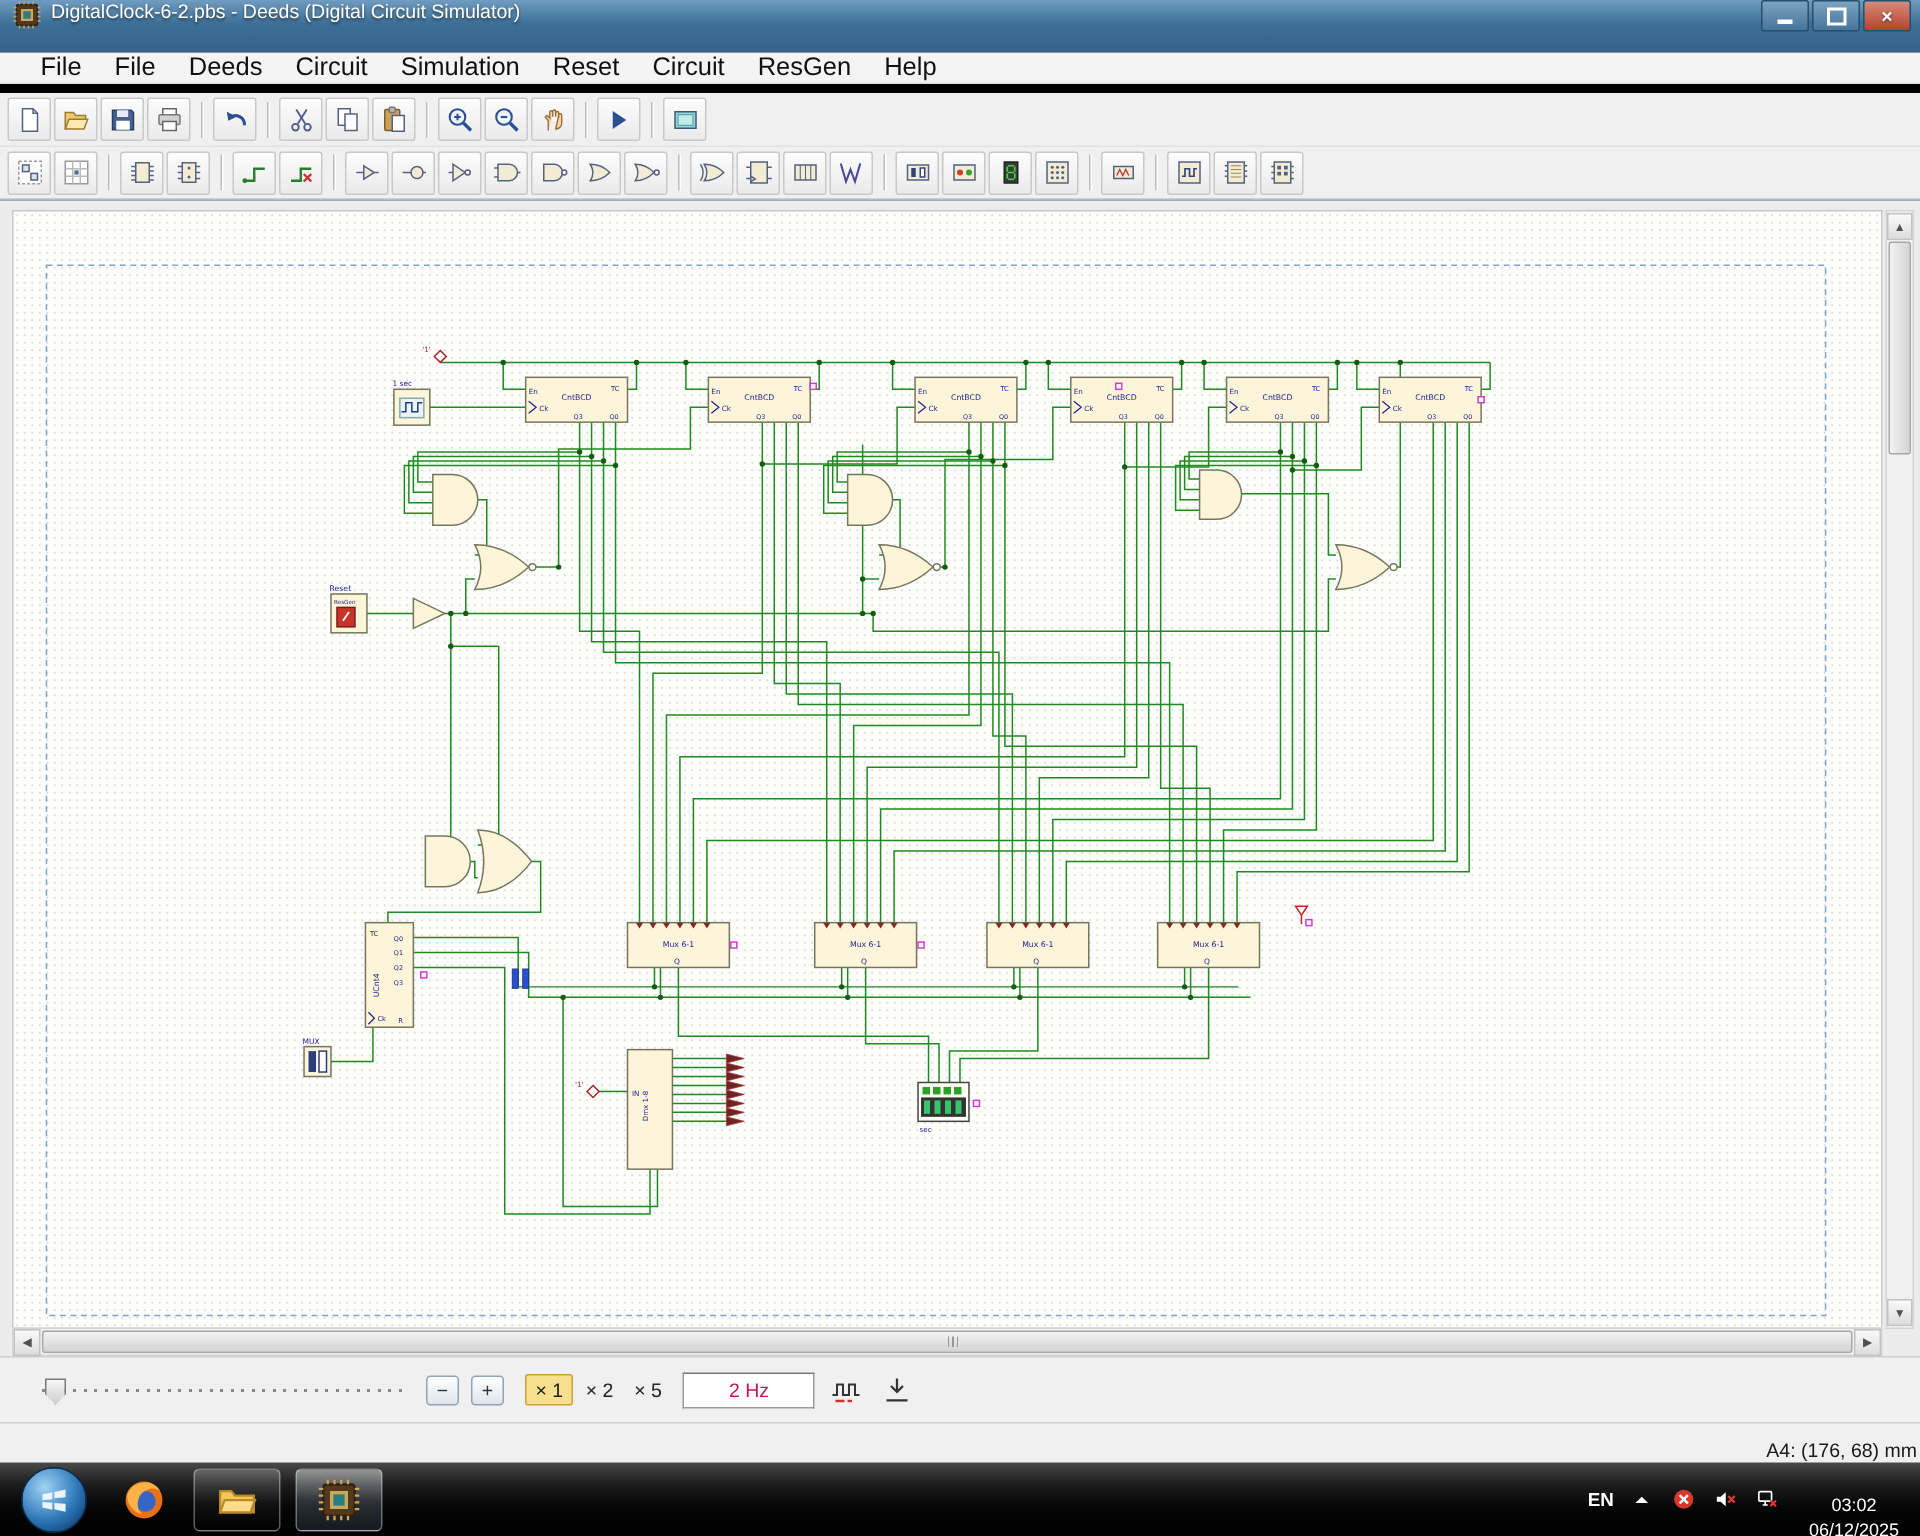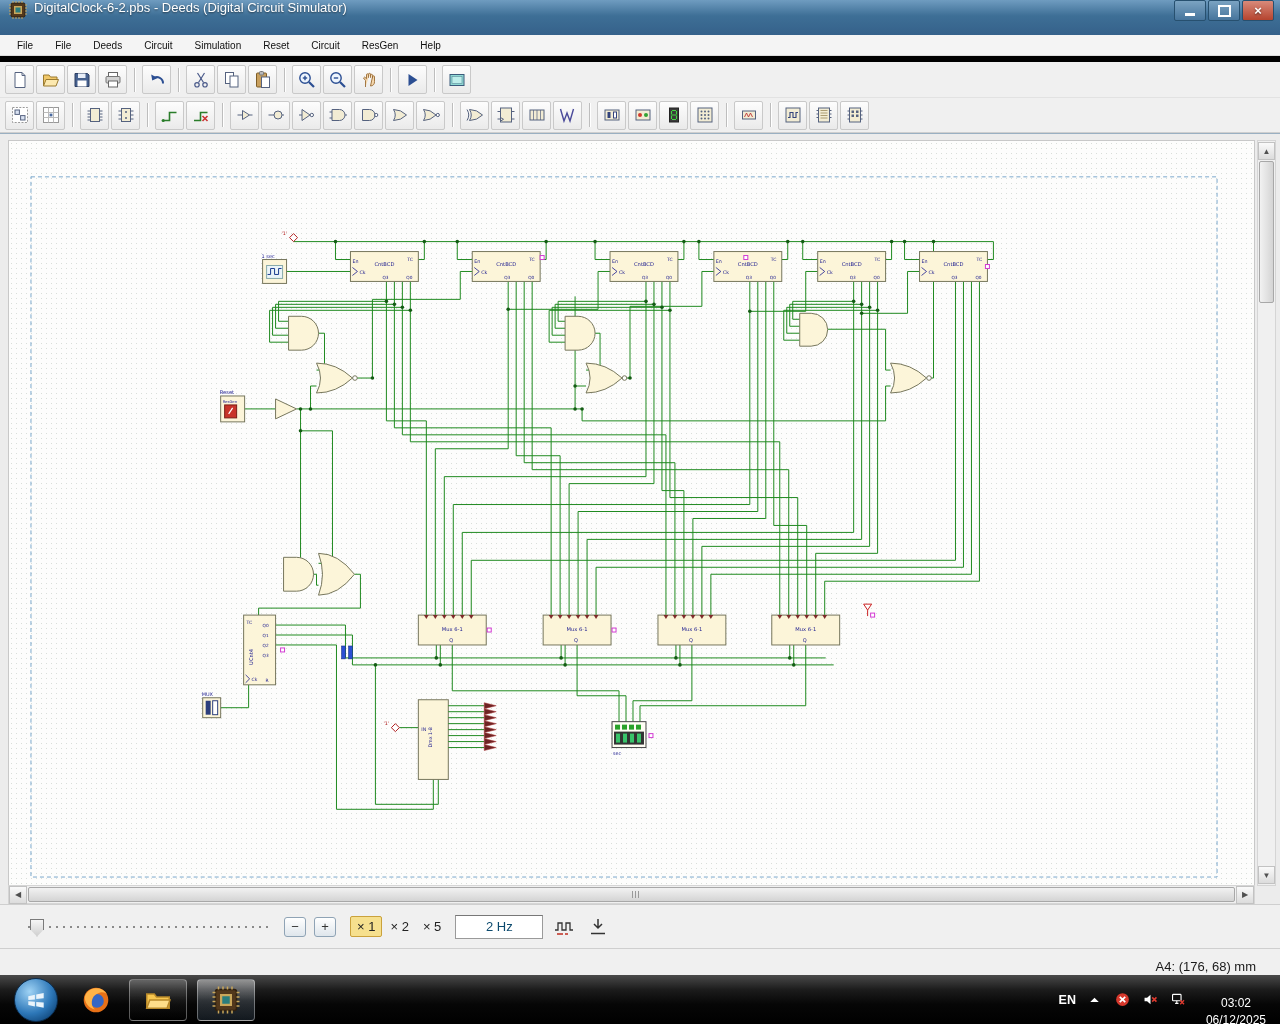--- a/index.html
+++ b/index.html
@@ -13,21 +13,21 @@
   .win-controls{margin-left:auto;display:flex;gap:2px;}
   .wbtn{width:30px;height:19px;border:1px solid #27506f;border-radius:2px;
     background:linear-gradient(#7ba3c2,#47759c);display:flex;align-items:center;justify-content:center;}
   .wbtn.close{background:linear-gradient(#d98a7a,#b5442f);}
   .wbtn span{display:block;}
   .glyph-min{width:10px;height:3px;background:#fff;margin-top:8px;}
   .glyph-max{width:9px;height:8px;border:2px solid #fff;}
   .glyph-close{color:#fff;font-size:13px;font-weight:bold;line-height:1;}
   
   .menubar{top:35px;height:21px;background:#f4f4f4;border-bottom:1px solid #dcdcdc;
-    display:flex;align-items:center;padding-left:6px;font-size:10px;color:#101010;}
+    display:flex;align-items:center;padding-left:16px;font-size:17px;color:#101010;}
   .menu-item{padding:4px 11px;cursor:default;}
   
   .toolbar{background:#f0f0f0;display:flex;align-items:center;padding:0 5px;gap:2px;}
   .toolbar1{top:62px;height:36px;border-bottom:1px solid #e2e2e2;}
   .toolbar2{top:98px;height:35px;border-bottom:1px solid #cfcfcf;}
   .tbtn{width:27px;height:27px;border:1px solid #c9c9c9;border-radius:2px;
     background:linear-gradient(#fdfdfd,#eaeaea);display:flex;align-items:center;justify-content:center;}
   .tbtn svg{width:20px;height:20px;}
   .tsep{width:1px;height:24px;background:#bdbdbd;box-shadow:1px 0 0 #fff;margin:0 5px;}
   
@@ -57,26 +57,26 @@
     background:repeating-linear-gradient(90deg,#8a8a8a 0 2px,transparent 2px 7px);}
   .slider .handle{position:absolute;left:16px;top:3px;width:12px;height:16px;
     background:linear-gradient(#f6f6f6,#cfcfcf);border:1px solid #7a7a7a;
     clip-path:polygon(0 0,100% 0,100% 60%,50% 100%,0 60%);}
   .sbtn{width:20px;height:18px;border:1px solid #8fa3b5;border-radius:3px;
     background:linear-gradient(#ffffff,#dfe6ec);display:flex;align-items:center;justify-content:center;
     font-size:13px;color:#333;}
   .speed{padding:2px 6px;color:#222;}
   .speed.selected{background:#f6e08e;border:1px solid #caa23c;border-radius:2px;}
   .freqbox{width:86px;height:22px;border:1px solid #9a9a9a;border-top-color:#777;
-    background:#fff;display:flex;align-items:center;justify-content:center;color:#0c4a6e;}
+    background:#fff;display:flex;align-items:center;justify-content:center;color:#be185d;}
   .simicon{width:26px;height:24px;display:flex;align-items:center;justify-content:center;}
   .simicon svg{width:22px;height:20px;}
   
   .statusbar{top:948px;height:35px;background:#f0f0f0;border-top:1px solid #cfcfcf;
-    display:flex;align-items:center;justify-content:flex-end;padding:0 24px;
+    display:flex;align-items:center;justify-content:flex-end;padding:0 2px;
     font-size:13px;color:#1a1a1a;}
   
   .taskbar{top:975px;height:49px;background:linear-gradient(#4a4a4a,#1c1c1c 30%,#060606 60%,#000);
     display:flex;align-items:center;padding:0 4px;}
   .orb{width:42px;height:42px;border-radius:50%;margin:0 10px;
     background:radial-gradient(circle at 35% 30%,#9fd3f5,#2d77b8 55%,#0b3d6e 90%);
     border:1px solid #0a2c4e;display:flex;align-items:center;justify-content:center;}
   .orb svg{width:22px;height:22px;}
   .taskicon{width:44px;height:40px;display:flex;align-items:center;justify-content:center;margin:0 6px;}
   .taskbtn{width:56px;height:40px;border:1px solid rgba(255,255,255,.35);border-radius:4px;

